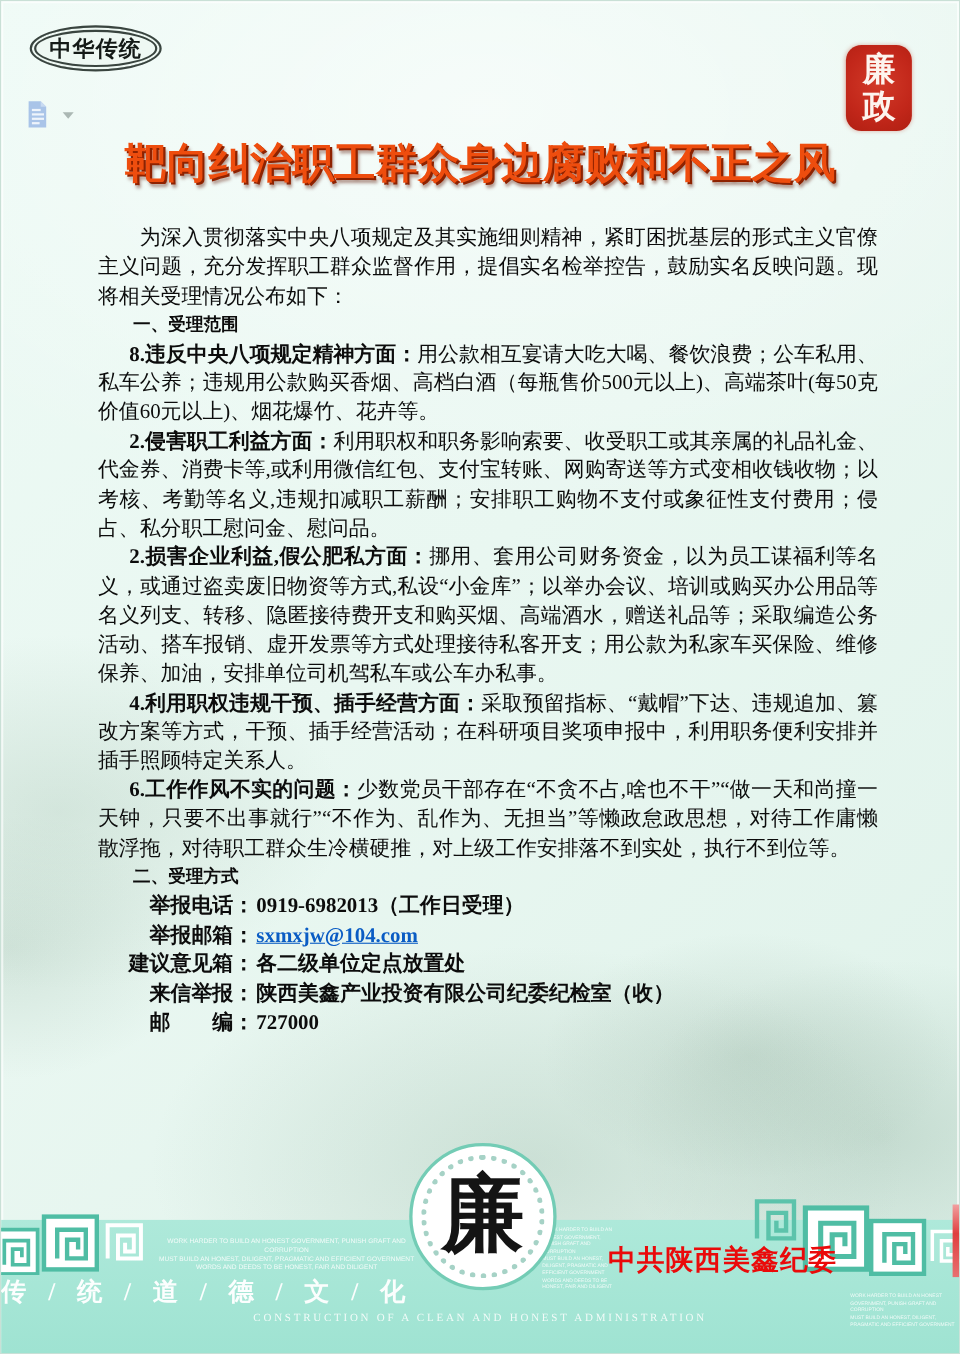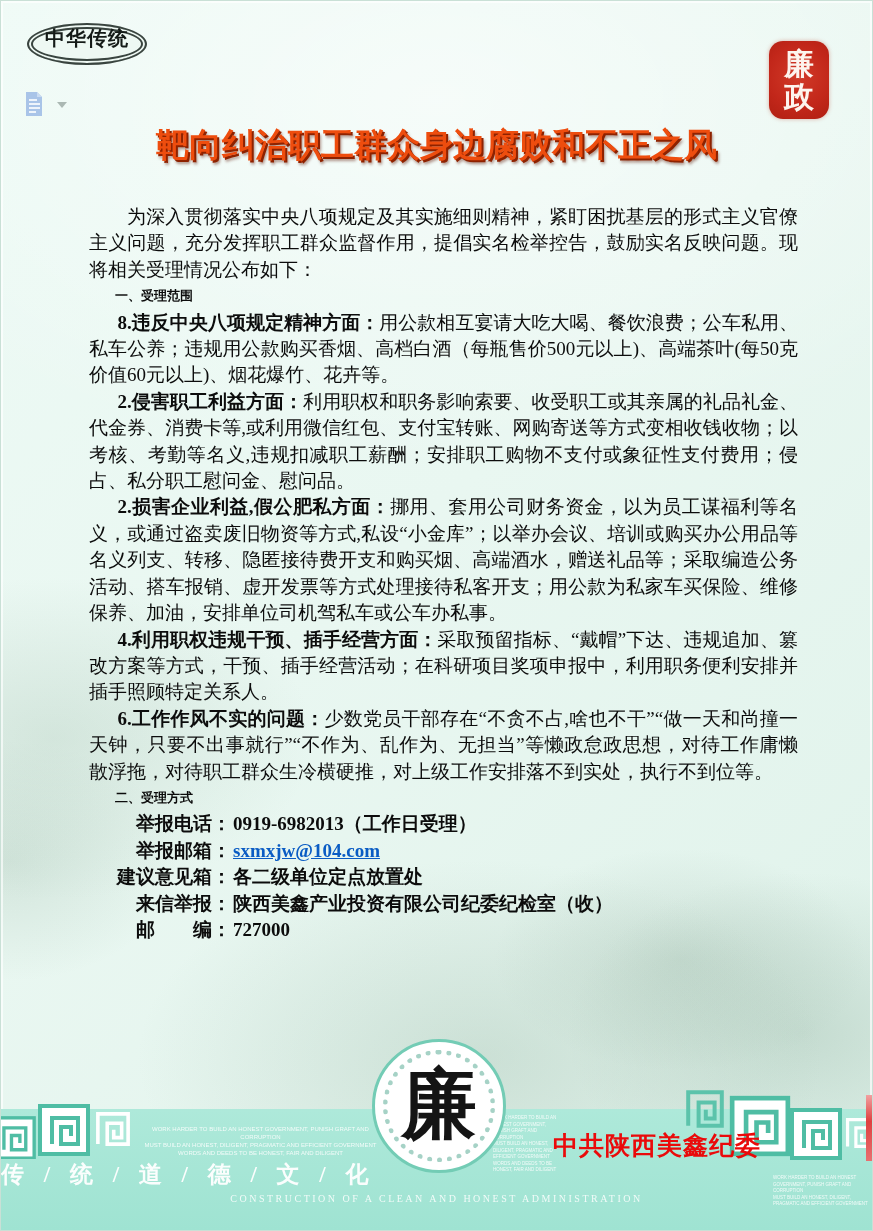--- a/index.html
+++ b/index.html
@@ -22,21 +22,21 @@
       linear-gradient(135deg,#edfaf5 0%,#e9f7f1 45%,#dff2ea 100%);
   }
 
   
   .badge{
     position:absolute;left:26px;top:22px;width:116px;height:38px;
     border-radius:50%;
     background:#eef8f3;
     border:2px solid #39443f;
     box-shadow:inset 0 0 0 2px #eef8f3, inset 0 0 0 4px #39443f;
-    display:flex;align-items:flex-start;justify-content:center;
+    display:flex;align-items:center;justify-content:center;
     font-weight:bold;font-size:20px;color:#141a17;letter-spacing:1px;
     font-family:"Liberation Serif","DejaVu Serif",serif;
   }
   .paste-btn{position:absolute;left:22px;top:90px;width:44px;height:28px;cursor:pointer;}
   .paste-doc{position:absolute;left:0;top:0;}
   .paste-caret{
     position:absolute;left:34px;top:11px;width:0;height:0;
     border-left:5px solid transparent;border-right:5px solid transparent;
     border-top:6px solid #9aa8a2;opacity:.8;
   }
@@ -45,38 +45,38 @@
     background:radial-gradient(circle at 50% 45%, #d23a28 0%, #c2271a 60%, #b01f12 100%);
     border-radius:14px;
     box-shadow:0 0 4px rgba(180,40,20,.35);
     display:flex;flex-direction:column;align-items:center;justify-content:center;
     color:#fdf4ee;font-weight:bold;
   }
   .seal span{font-size:30px;line-height:33px;font-family:"Liberation Serif","DejaVu Serif",serif;}
   .doc-title{
     position:absolute;left:0;top:122px;width:100%;
     text-align:center;
-    font-size:33px;font-weight:900;letter-spacing:0px;
+    font-size:38px;font-weight:900;letter-spacing:0px;
     color:#ee4d0e;
     text-shadow:2px 2px 0 #8e2200, 3px 4px 3px rgba(90,20,0,.45);
     font-family:"Liberation Sans","DejaVu Sans",sans-serif;
   }
 
   
   .text-block{
     position:absolute;left:88px;top:203px;width:709px;
     font-size:19px;line-height:26.4px;color:#0c0c0c;
     text-align:justify;
   }
   .text-block p{margin:0;text-indent:2em;}
   .text-block p.item{text-indent:1.5em;}
   .sec-heading{
     font-weight:bold;text-indent:1.4em;
     font-family:"Liberation Sans","DejaVu Sans",sans-serif;
-    font-size:13px;
+    font-size:16px;
   }
   .lead{font-weight:bold;}
   .contacts{margin-left:28px;font-weight:bold;}
   .contact-row{display:flex;}
   .clabel{display:inline-block;width:6em;text-align:right;white-space:pre;flex:none;}
   .cvalue{padding-left:2px;}
   a.cvalue{color:#0a5cc4;text-decoration:underline;}
 
   
   .band{

